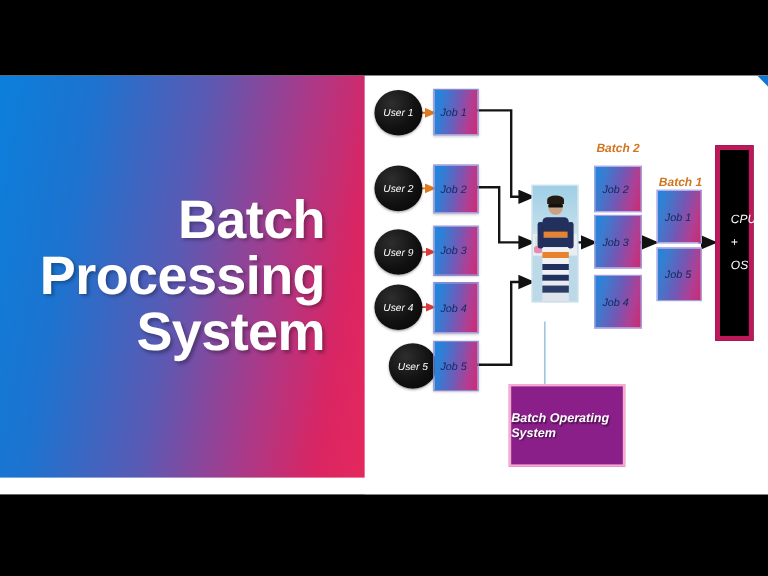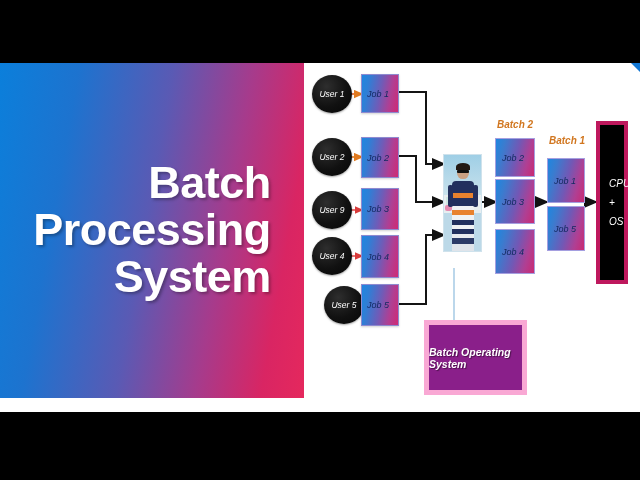--- a/index.html
+++ b/index.html
@@ -66,21 +66,21 @@
   
   #cpu-box{
     position:absolute;background:#000;border:4px solid #be185d;
     color:#fff;font-size:10px;
     display:flex;flex-direction:column;align-items:flex-start;justify-content:center;
     padding-left:9px;box-sizing:border-box;line-height:1.9;
   }
 
   
   #bos-box{
-    position:absolute;background:#8a1f8a;border:5px solid #f9a8d4;
+    position:absolute;background:#8a1f8a;border:2px solid #f9a8d4;
     display:flex;align-items:center;justify-content:center;
     color:#fff;font-size:10.5px;font-weight:bold;
     text-shadow:1px 1px 1px rgba(0,0,0,.45);
   }
 
   
   #person{position:absolute;overflow:hidden;background:#bcd9e8;border:1px solid #cfe2ec;}
   .ph{position:absolute;}
 
   #corner-tri{position:absolute;right:0;top:0;width:0;height:0;
@@ -199,21 +199,21 @@
       <div class="node batchbox" style="left:191px;top:75px;width:38px;height:37px;">
         <span>Job 2</span>
       </div>
       <div class="node batchbox" style="left:191px;top:116px;width:38px;height:43px;">
         <span>Job 3</span>
       </div>
       <div class="node batchbox" style="left:191px;top:166px;width:38px;height:43px;">
         <span>Job 4</span>
       </div>
 
-      <div class="batch-label" style="left:245px;top:72px;">Batch 1</div>
+      <div class="batch-label" style="left:245px;top:84px;">Batch 1</div>
       <div class="node batchbox" style="left:243px;top:95px;width:36px;height:43px;">
         <span>Job 1</span>
       </div>
       <div class="node batchbox" style="left:243px;top:143px;width:36px;height:43px;">
         <span>Job 5</span>
       </div>
 
       <div id="cpu-box" style="left:292px;top:58px;width:32px;height:163px;">
         <div>CPU</div>
         <div>+</div>

